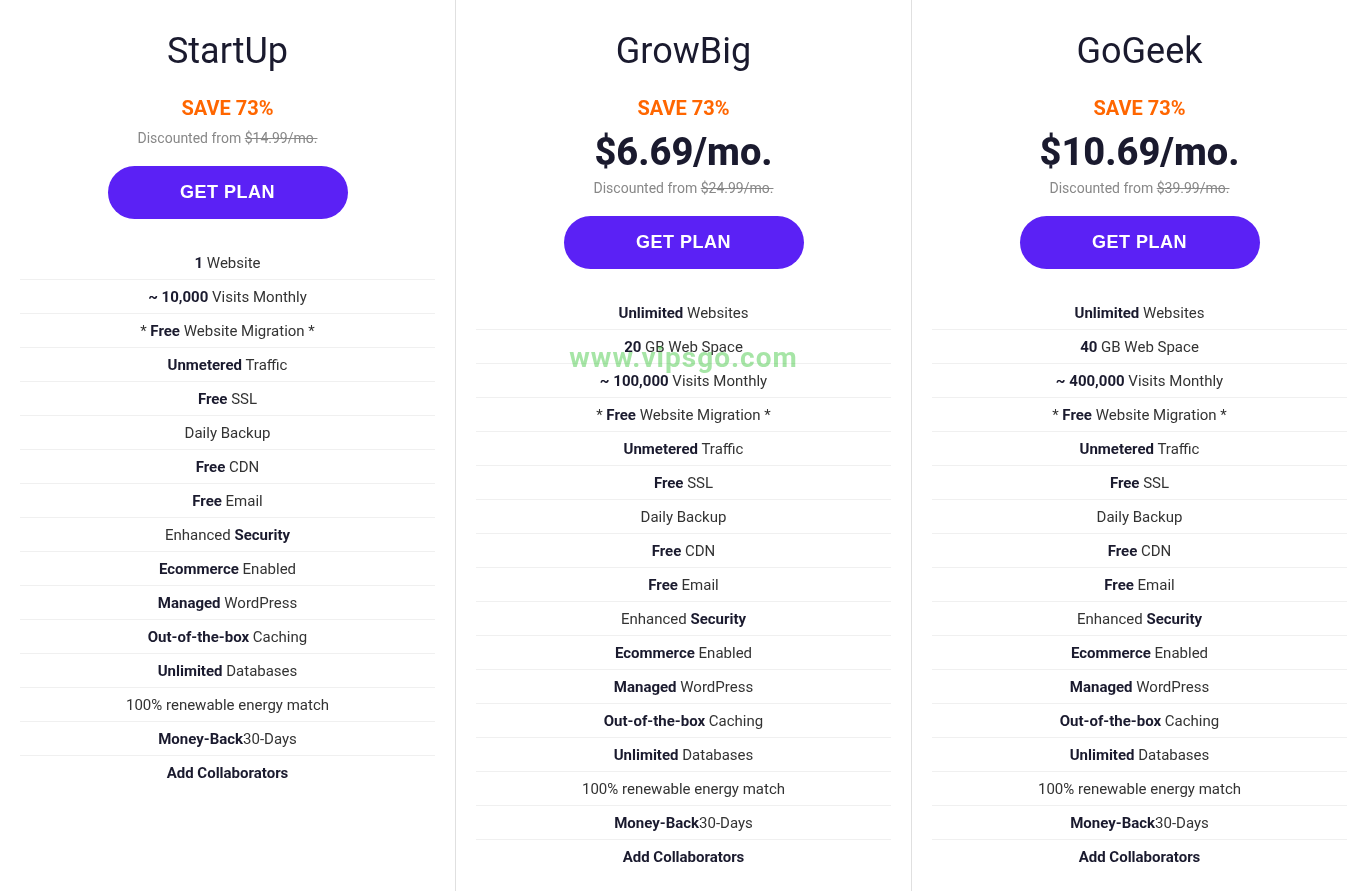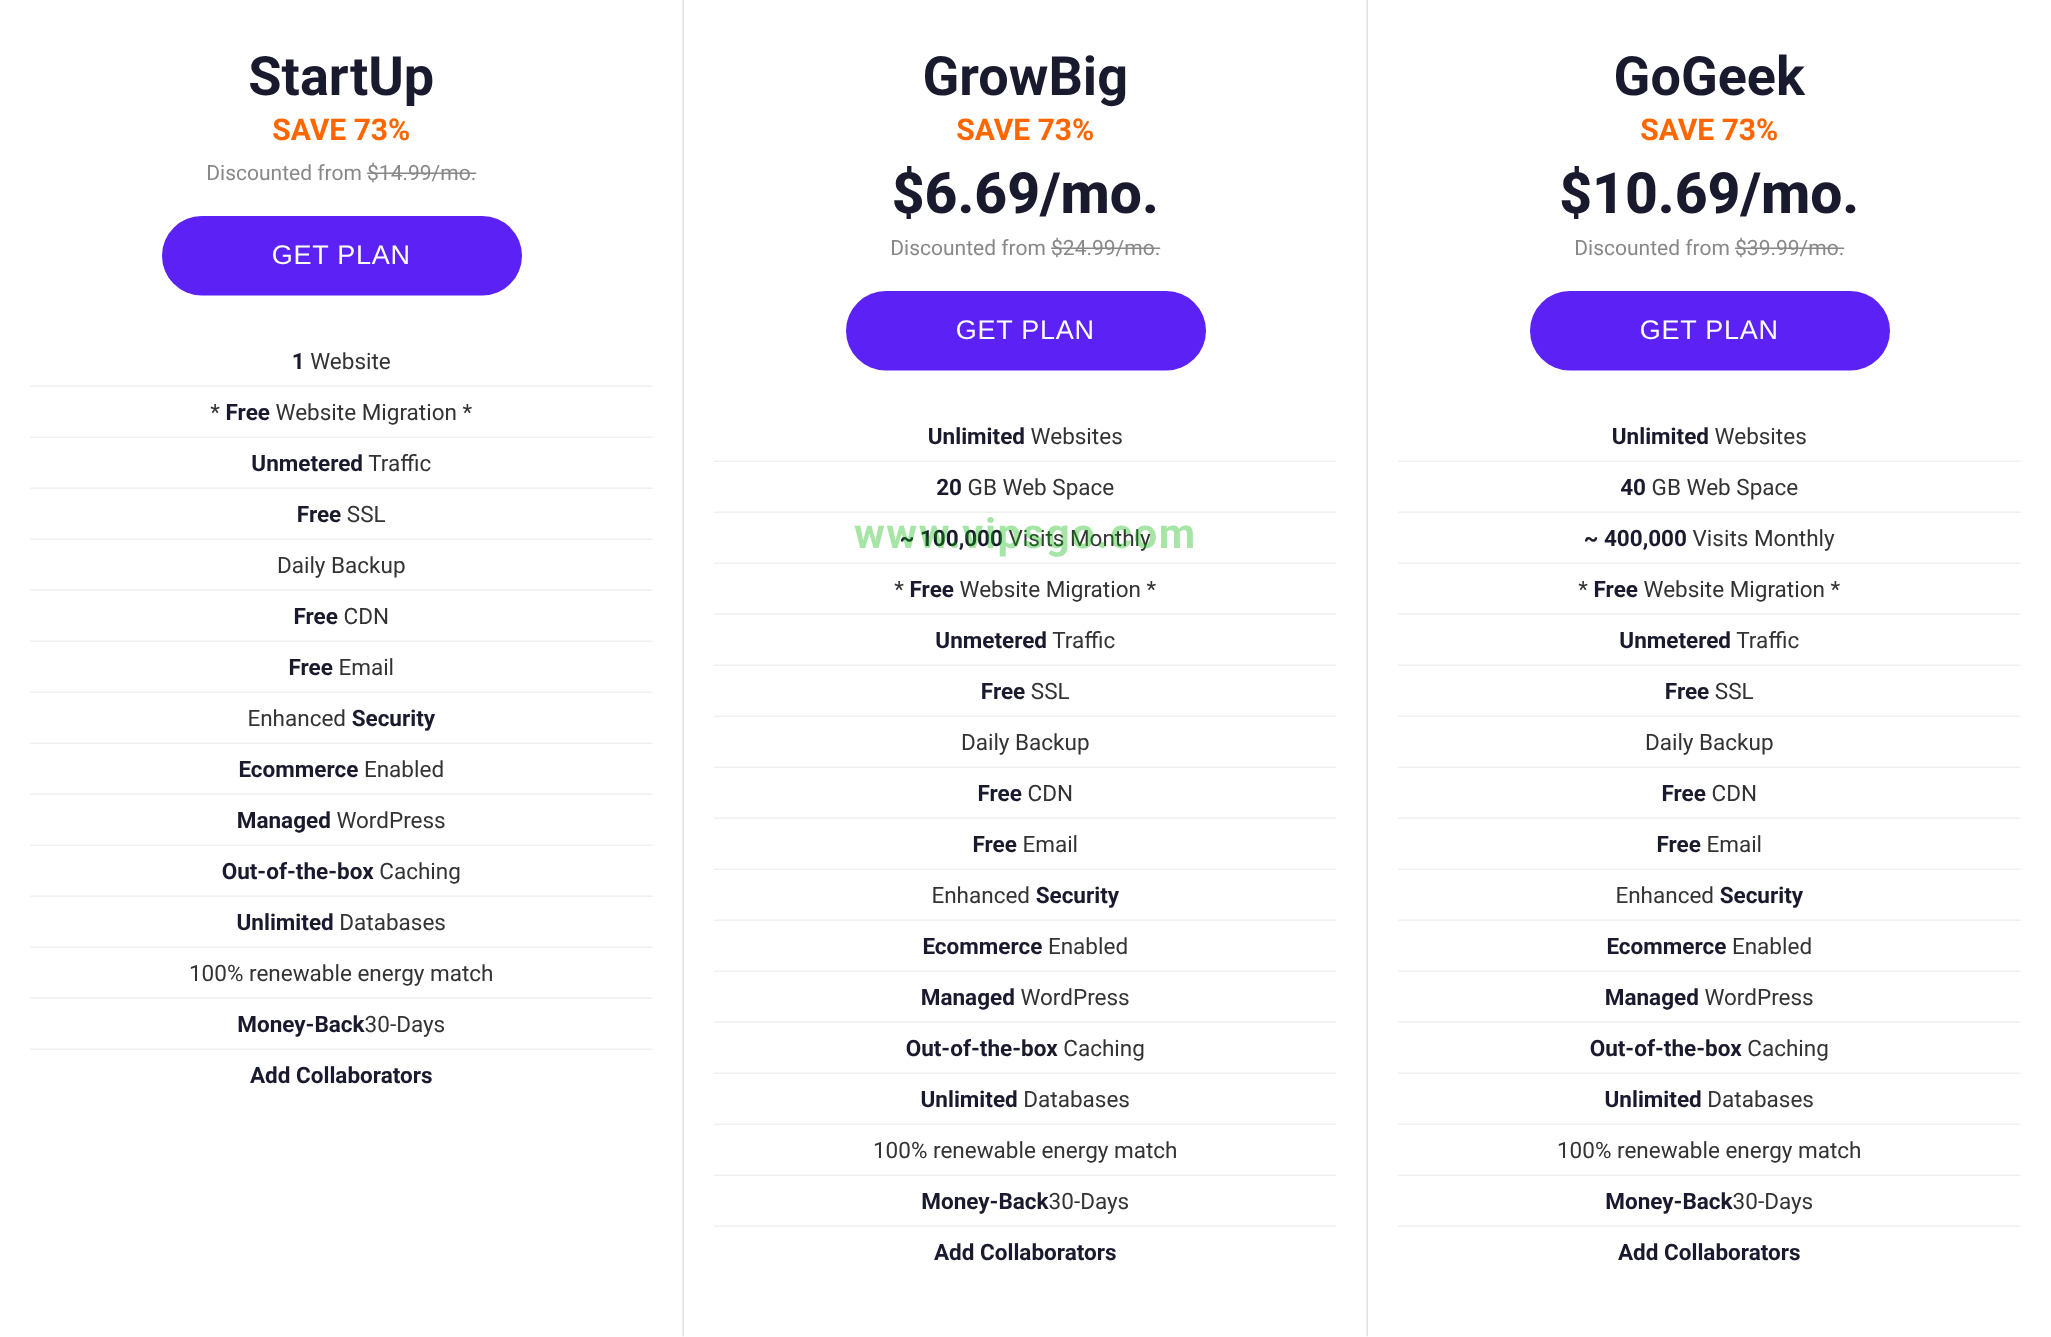--- a/index.html
+++ b/index.html
@@ -34,23 +34,23 @@
       border-right: 1px solid #e0e0e0;
       position: relative;
     }
 
     .plan-column:last-child {
       border-right: none;
     }
 
     .plan-name {
       font-size: 36px;
-      font-weight: 700;
+      font-weight: 400;
       color: #1a1a2e;
-      margin-bottom: 2px;
+      margin-bottom: 24px;
       text-align: center;
     }
 
     .save-badge {
       font-size: 20px;
       font-weight: 700;
       color: #ff6600;
       margin-bottom: 10px;
       text-align: center;
     }
@@ -75,21 +75,21 @@
       color: #888;
     }
 
     .get-plan-btn {
       background: #5b21f5;
       color: #fff;
       border: none;
       border-radius: 50px;
       padding: 16px 50px;
       font-size: 18px;
-      font-weight: 400;
+      font-weight: 700;
       cursor: pointer;
       margin-bottom: 28px;
       letter-spacing: 0.5px;
       width: 240px;
       text-align: center;
     }
 
     .features-list {
       width: 100%;
       display: flex;
@@ -134,20 +134,21 @@
 <body>
 
 <div class="pricing-container">
 <div class="plan-column">
       <div class="plan-name">StartUp</div>
       <div class="save-badge">SAVE 73%</div>
       <div class="discounted-from">Discounted from <span>$14.99/mo.</span></div>
       <button class="get-plan-btn">GET PLAN</button>
       <div class="features-list">
         <div class="feature-item"><span class="bold">1</span> Website</div>
+        <div class="feature-item"><span class="bold">~ 10,000</span> Visits Monthly</div>
         <div class="feature-item">* <span class="bold">Free</span> Website Migration *</div>
         <div class="feature-item"><span class="bold">Unmetered</span> Traffic</div>
         <div class="feature-item"><span class="bold">Free</span> SSL</div>
         <div class="feature-item">Daily Backup</div>
         <div class="feature-item"><span class="bold">Free</span> CDN</div>
         <div class="feature-item"><span class="bold">Free</span> Email</div>
         <div class="feature-item">Enhanced <span class="bold">Security</span></div>
         <div class="feature-item"><span class="bold">Ecommerce</span> Enabled</div>
         <div class="feature-item"><span class="bold">Managed</span> WordPress</div>
         <div class="feature-item"><span class="bold">Out-of-the-box</span> Caching</div>

